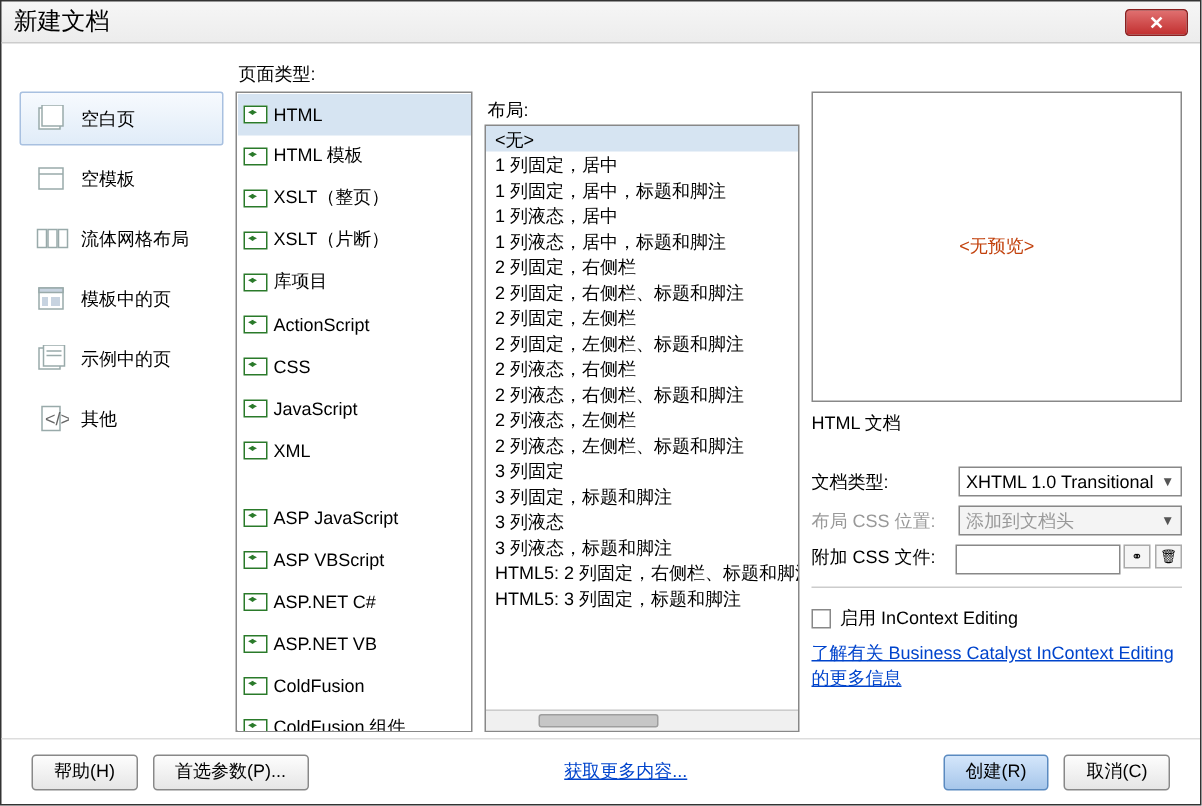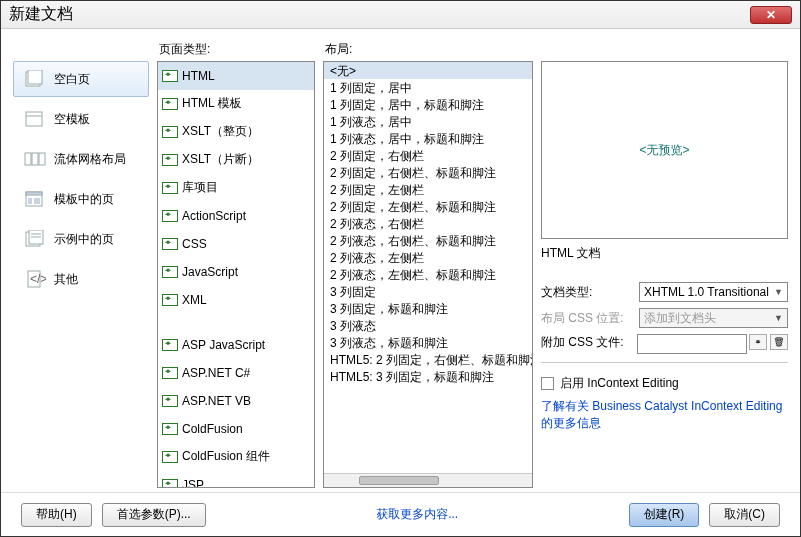--- a/index.html
+++ b/index.html
@@ -17,41 +17,41 @@
 .col { display: flex; flex-direction: column; }
 .col-label { height: 22px; display: flex; align-items: center; padding-left: 2px; }
 .listbox { border: 1px solid #888; background: #fff; overflow-y: auto; }
 .page-type-col { width: 158px; }
 .page-type-list { height: 436px; }
 .pt-item { display: flex; align-items: center; gap: 4px; padding: 1px 4px; height: 28px; cursor: pointer; white-space: nowrap; }
 .pt-item.selected { background: #d6e4f2; }
 .pt-icon { width: 16px; height: 12px; background: #fff; border: 1px solid #2a7a2a; position: relative; flex-shrink: 0; }
 .pt-icon::before { content: "◂▸"; position: absolute; font-size: 7px; color: #2a7a2a; top: -1px; left: 2px; letter-spacing: -1px; }
 .pt-spacer { height: 17px; }
-.layout-col { width: 210px; }
+.layout-col { width: 210px; margin-top: 24px; }
 .layout-list { height: 436px; overflow-x: hidden; }
 .ly-item { padding: 1px 6px; height: 17px; cursor: pointer; white-space: nowrap; }
 .ly-item.selected { background: #d6e4f2; }
 .right-col { flex: 1; display: flex; flex-direction: column; padding-top: 22px; }
-.preview-box { height: 178px; border: 1px solid #888; background: #fff; display: flex; align-items: center; justify-content: center; color: #0f766e; }
+.preview-box { height: 207px; border: 1px solid #888; background: #fff; display: flex; align-items: center; justify-content: center; color: #c2410c; }
 .preview-label { margin-top: 6px; margin-bottom: 20px; }
 .form-row { display: flex; align-items: center; gap: 2px; margin-bottom: 6px; }
 .form-label { width: 96px; white-space: nowrap; }
 .form-label.disabled { color: #999; }
 .select { flex: 1; height: 20px; border: 1px solid #888; background: #fff; padding: 0 4px; display: flex; align-items: center; justify-content: space-between; cursor: pointer; }
 .select .arrow { font-size: 9px; color: #555; }
 .select.disabled { color: #999; background: #f4f4f4; }
 .input-icons { display: flex; gap: 3px; }
 .mini-icon { width: 18px; height: 16px; border: 1px solid #aaa; background: #f5f5f5; display: flex; align-items: center; justify-content: center; font-size: 9px; cursor: pointer; }
 .attach-row { display: flex; align-items: flex-start; gap: 0; }
 .attach-box { flex: 1; height: 20px; border: 1px solid #888; margin-right: 2px; }
 .divider { border-top: 1px solid #ccc; margin: 8px 0; }
 .checkbox-row { display: flex; align-items: center; gap: 6px; margin: 4px 0 6px; }
 .chk { width: 13px; height: 13px; border: 1px solid #888; background: #fff; cursor: pointer; }
-.link { color: #0044cc; cursor: pointer; line-height: 1.4; }
+.link { color: #0044cc; text-decoration: underline; cursor: pointer; line-height: 1.4; }
 .footer { height: 44px; border-top: 1px solid #ddd; display: flex; align-items: center; padding: 0 20px; gap: 10px; }
 .btn { height: 24px; padding: 0 14px; border: 1px solid #888; background: linear-gradient(to bottom, #fdfdfd, #e6e6e6); border-radius: 3px; cursor: pointer; display: inline-flex; align-items: center; justify-content: center; }
 .btn.primary { background: linear-gradient(to bottom, #d4e6fb, #a6c6ea); border-color: #5a8ac0; }
 .spacer { flex: 1; }
 .scrollhint { height: 14px; background: #f0f0f0; border-top: 1px solid #ccc; margin-top: auto; position: relative; }
 .scrollhint .thumb { position: absolute; left: 35px; top: 2px; width: 80px; height: 9px; background: #c6c6c6; border: 1px solid #9e9e9e; border-radius: 2px; }
 .layout-wrap { position: relative; height: 436px; }
 </style>
 </head>
 <body>
@@ -164,20 +164,24 @@
             <span>JavaScript</span>
           </div>
           <div class="pt-item">
             <span class="pt-icon"></span>
             <span>XML</span>
           </div>
           <div class="pt-spacer"></div>
           <div class="pt-item">
             <span class="pt-icon"></span>
             <span>ASP JavaScript</span>
+          </div>
+          <div class="pt-item">
+            <span class="pt-icon"></span>
+            <span>ASP VBScript</span>
           </div>
           <div class="pt-item">
             <span class="pt-icon"></span>
             <span>ASP.NET C#</span>
           </div>
           <div class="pt-item">
             <span class="pt-icon"></span>
             <span>ASP.NET VB</span>
           </div>
           <div class="pt-item">

